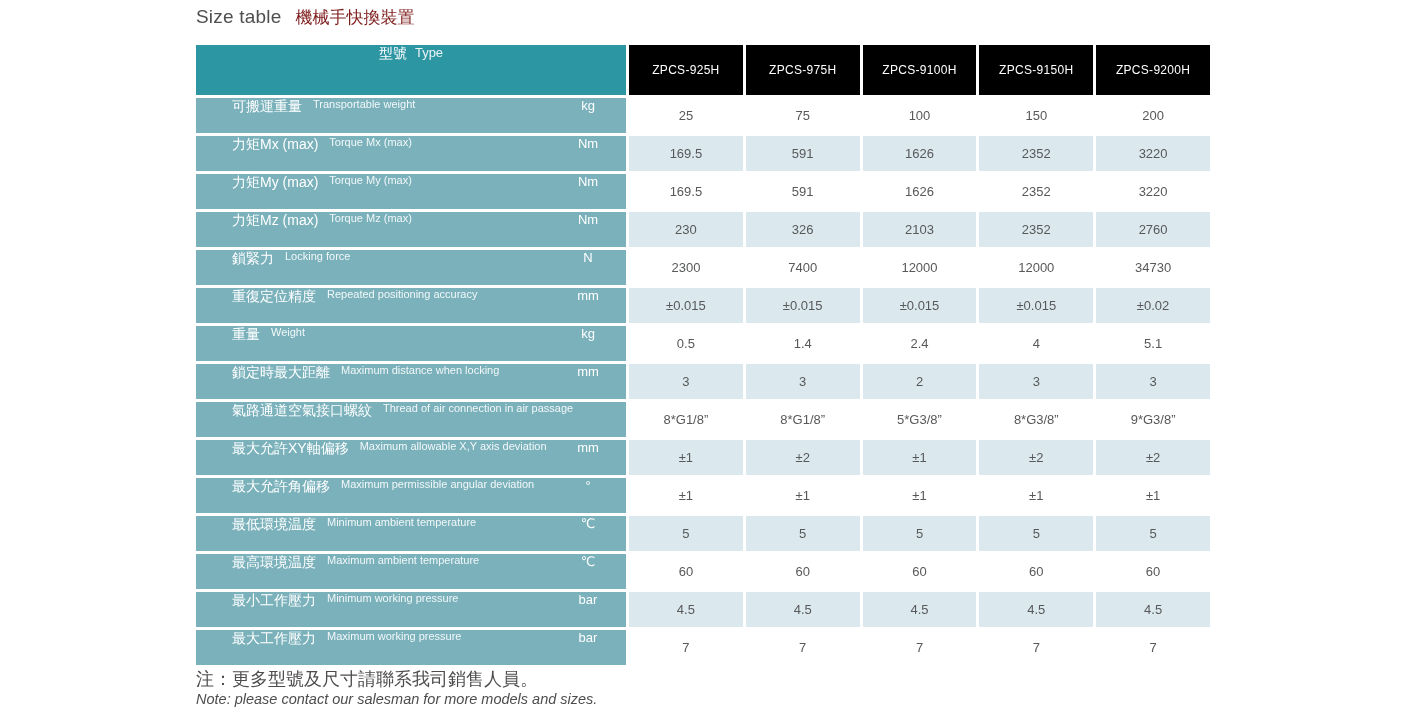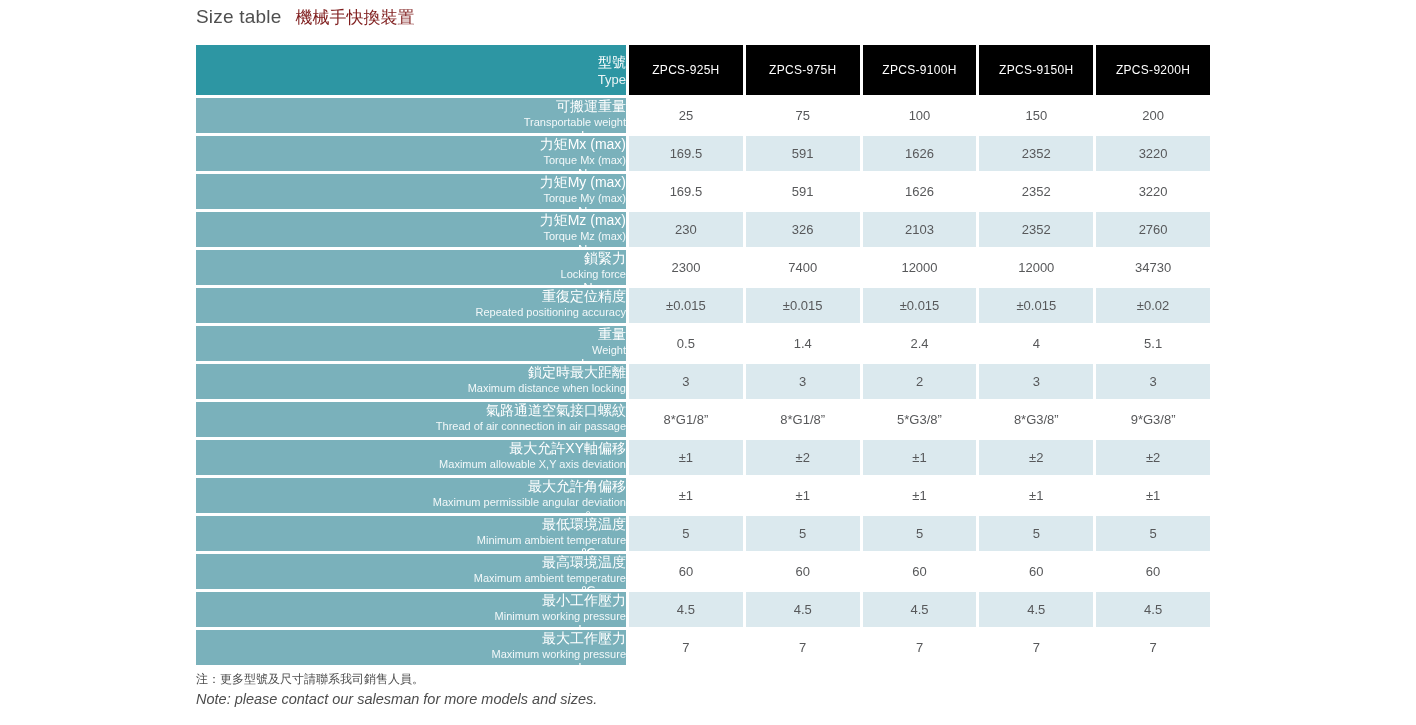--- a/index.html
+++ b/index.html
@@ -14,23 +14,22 @@
 
   .spec-table { position: absolute; left: 196px; top: 45px; width: 1014px; }
 
   .row { display: flex; }
   .header-row { height: 50px; }
   .body-row { height: 35px; margin-top: 3px; }
 
   .label-cell {
     width: 430px; flex-shrink: 0;
     background: #7ab1bb; color: #ffffff;
-    display: flex; align-items: flex-end;
+    display: flex; align-items: flex-start;
     padding-left: 36px;
-    flex-direction: column;
   }
   .header-label {
     background: #2d96a3;
     justify-content: center;
     padding-left: 0;
   }
   .header-label .zh { font-size: 15px; }
   .header-label .en-head { font-size: 13px; margin-left: 8px; color: #eaf4f5; }
 
   .label-cell .zh { font-size: 14px; white-space: nowrap; }
@@ -46,21 +45,21 @@
     display: flex; align-items: center; justify-content: center;
   }
   .model-cell {
     background: #000000; color: #ffffff;
     font-size: 12px; letter-spacing: 0.3px; white-space: nowrap;
   }
   .value-cell { font-size: 13px; color: #57585a; background: #ffffff; }
   .body-row.shaded .value-cell { background: #dbe9ee; }
 
   .note { position: absolute; left: 196px; top: 669px; color: #4d4d4d; }
-  .note .note-zh { font-size: 12px; line-height: 20px; }
+  .note .note-zh { font-size: 18px; line-height: 20px; }
   .note .note-en { font-size: 14.5px; line-height: 20px; font-style: italic; }
 </style>
 </head>
 <body>
 
 <div class="sheet">
 
   <div class="title">
     <span class="title-en">Size table</span>
     <span class="title-zh">機械手快換裝置</span>

